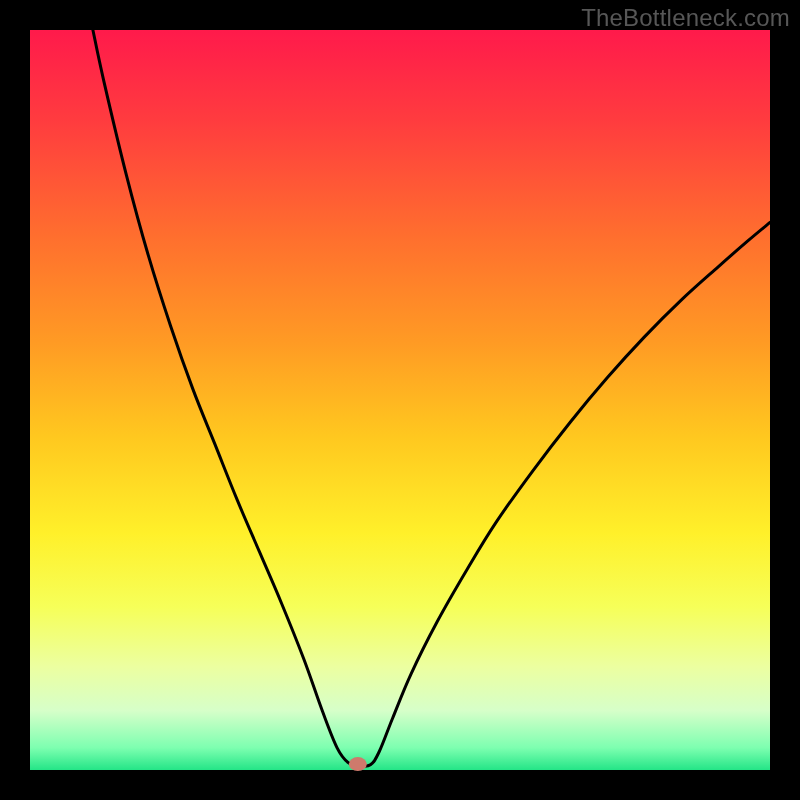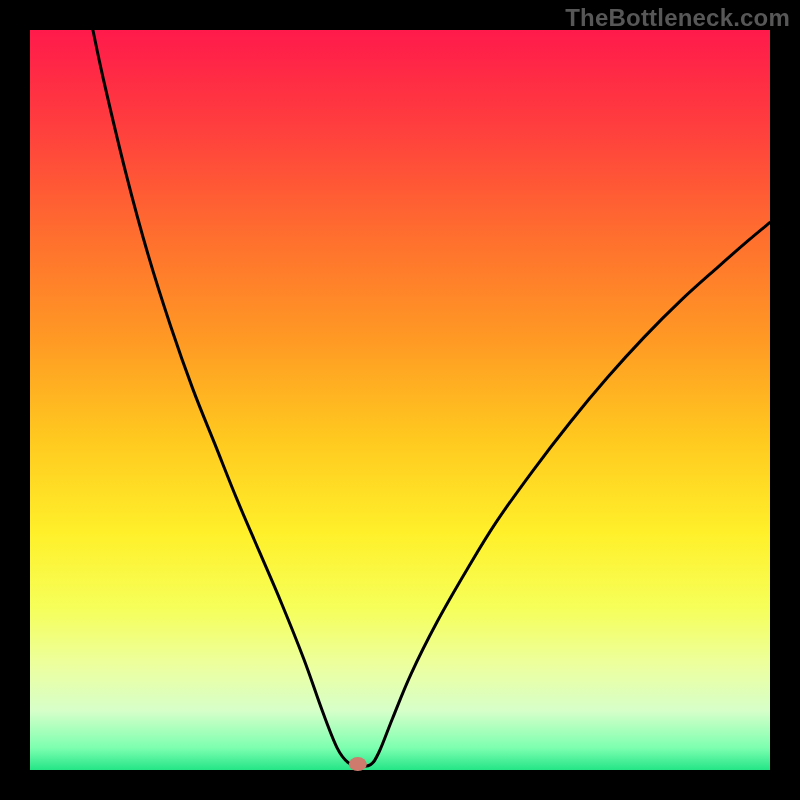--- a/index.html
+++ b/index.html
@@ -16,21 +16,21 @@
     width: 800px;
     height: 800px;
     background: #000;
   }
   .watermark {
     position: absolute;
     top: 4px;
     right: 10px;
     color: #575757;
     font-size: 24px;
-    font-weight: 700;
+    font-weight: 400;
     letter-spacing: 0.2px;
     z-index: 10;
   }
   svg {
     position: absolute;
     top: 0;
     left: 0;
   }
 </style>
 </head>

